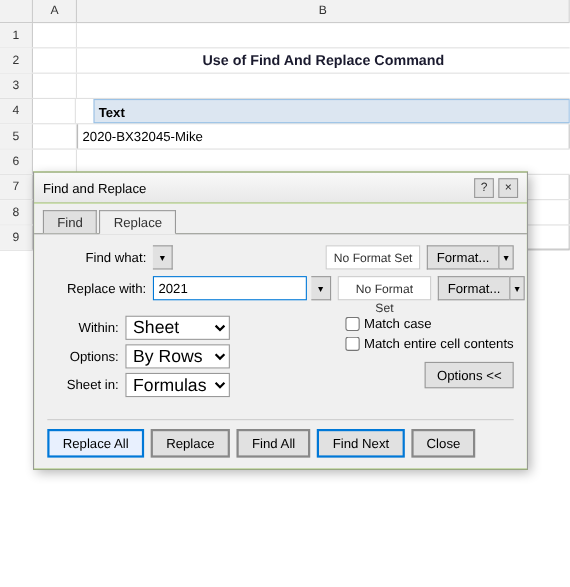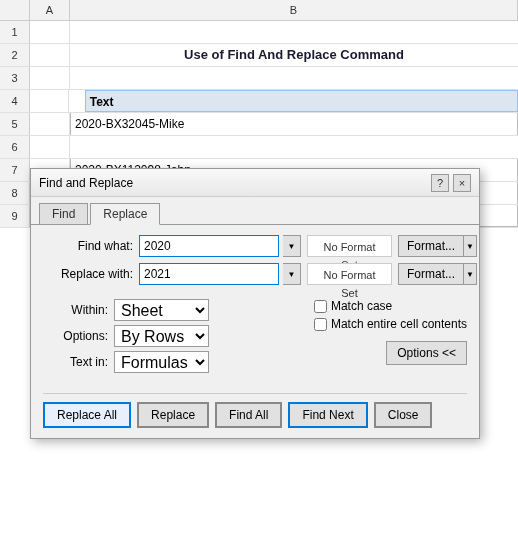--- a/index.html
+++ b/index.html
@@ -90,21 +90,21 @@
       border-right: 1px solid #bbb;
       border-left: 1px solid #bbb;
     }
     .data-row:last-child .cell-b {
       border-bottom: 1px solid #bbb;
     }
 
     
     .dialog-overlay {
       position: absolute;
-      top: 168px;
+      top: 156px;
       left: 30px;
       width: 450px;
       background: #84cc16;
       border: 1px solid #999;
       box-shadow: 3px 3px 10px rgba(0,0,0,0.3);
       z-index: 10;
     }
 
     .dialog-titlebar {
       background: linear-gradient(to bottom, #f9f9f9, #e8e8e8);
@@ -420,21 +420,20 @@
   <div class="dialog-tabs">
     <div class="tab">Find</div>
     <div class="tab active">Replace</div>
   </div>
 
   <div class="dialog-body">
 
     <div class="form-row">
       <span class="form-label">Find what:</span>
       <div class="form-input-wrapper">
-        <input class="form-input" type="text" value="2020" style="">
         <div class="dropdown-btn">▼</div>
       </div>
       <span class="format-status">No Format Set</span>
       <div class="format-btn-wrapper">
         <button class="format-btn">Format...</button>
         <div class="format-dropdown">▼</div>
       </div>
     </div>
 
     <div class="form-row">
@@ -462,21 +461,21 @@
           </div>
 
           <div class="option-group">
             <span class="option-label">Options:</span>
             <select class="option-select">
               <option>By Rows</option>
             </select>
           </div>
 
           <div class="option-group">
-            <span class="option-label">Text in:</span>
+            <span class="option-label">Sheet in:</span>
             <select class="option-select">
               <option>Formulas</option>
             </select>
           </div>
         </div>
 
         <div>
           <div class="checkbox-group">
             <label class="checkbox-item">
               <input type="checkbox" style="">

